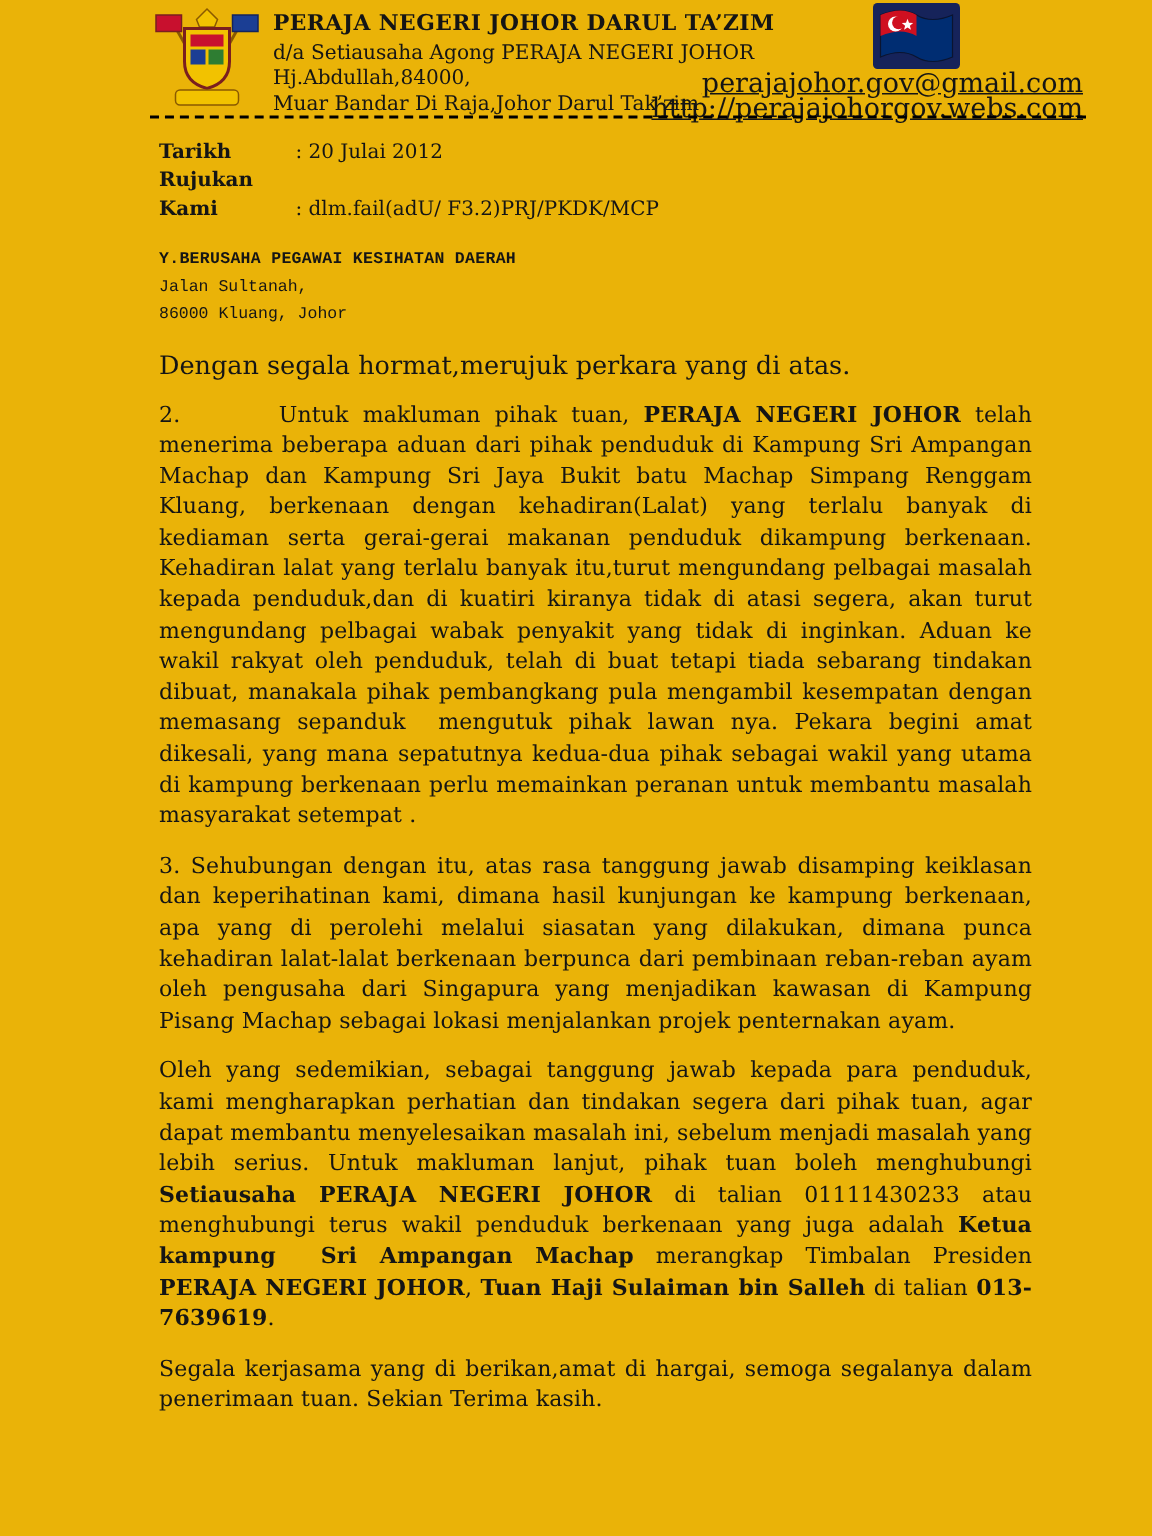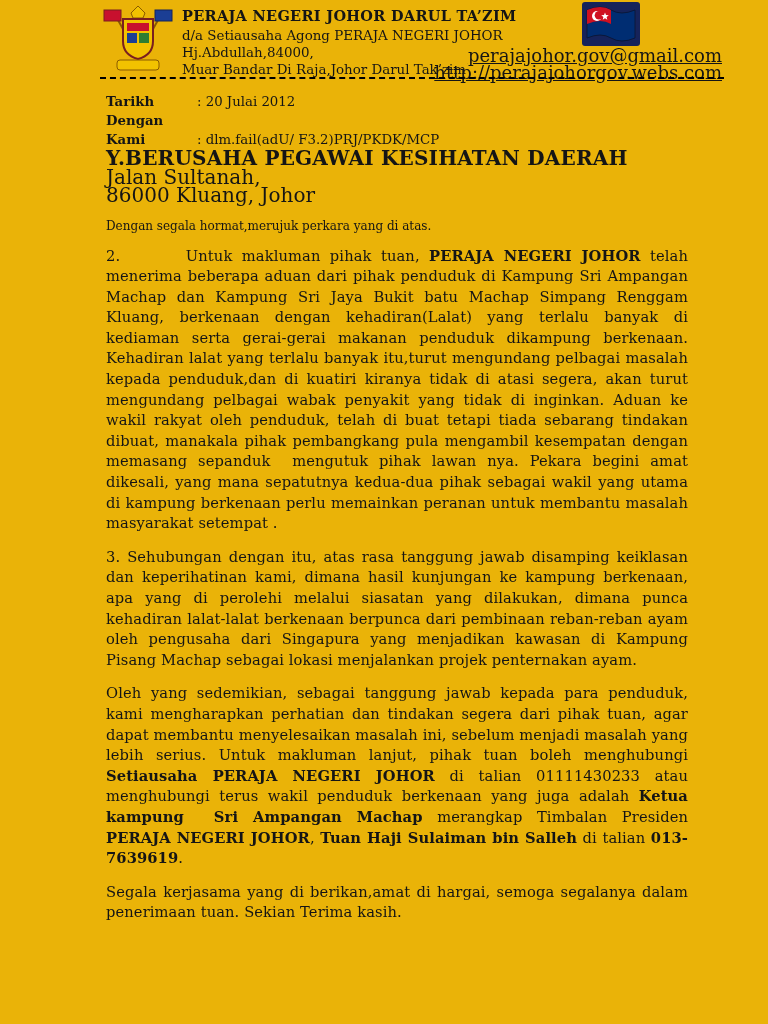--- a/index.html
+++ b/index.html
@@ -29,26 +29,26 @@
   .dashed { position: absolute; left: 88px; right: 56px; top: 77px; border-top: 2.5px dashed #000; }
 
   
   .content { padding: 0 92px 0 94px; }
 
   .meta { margin-top: 8px; font-size: 13.3px; font-family: "DejaVu Serif", serif; }
   .meta-row { line-height: 19px; }
   .meta-label { display: inline-block; width: 91px; font-weight: bold; }
   .meta-value { font-weight: normal; }
 
-  .recipient { font-size: 20px; line-height: 18.5px; }
+  .recipient { margin-top: 15px; font-size: 11px; line-height: 18.5px; font-family: Liberation Mono, monospace; }
   .recipient .r1 { font-weight: bold; letter-spacing: 0.2px; }
 
   .subject { margin-top: 26px; font-weight: bold; font-size: 14.2px; letter-spacing: 0.3px; }
 
-  .salutation { margin-top: 14px; font-size: 12px; }
+  .salutation { margin-top: 14px; font-size: 17px; }
 
   p.body {
     margin: 13px 0 0 0;
     font-size: 14.7px;
     line-height: 20.6px;
     text-align: justify;
     letter-spacing: 0.1px;
   }
   .b { font-weight: bold; }
 </style>
@@ -97,21 +97,21 @@
     <div class="dashed"></div>
   </header>
 
   <div class="content">
 
     <div class="meta">
       <div class="meta-row">
         <span class="meta-label">Tarikh</span><span class="meta-value">: 20 Julai 2012</span>
       </div>
       <div class="meta-row">
-        <span class="meta-label">Dengan Kami</span><span class="meta-value">: dlm.fail(adU/ F3.2)PRJ/PKDK/MCP</span>
+        <span class="meta-label">Rujukan Kami</span><span class="meta-value">: dlm.fail(adU/ F3.2)PRJ/PKDK/MCP</span>
       </div>
     </div>
 
     <div class="recipient">
       <div class="r1">Y.BERUSAHA PEGAWAI KESIHATAN DAERAH</div>
       <div>Jalan Sultanah,</div>
       <div>86000 Kluang, Johor</div>
     </div>
 
 

